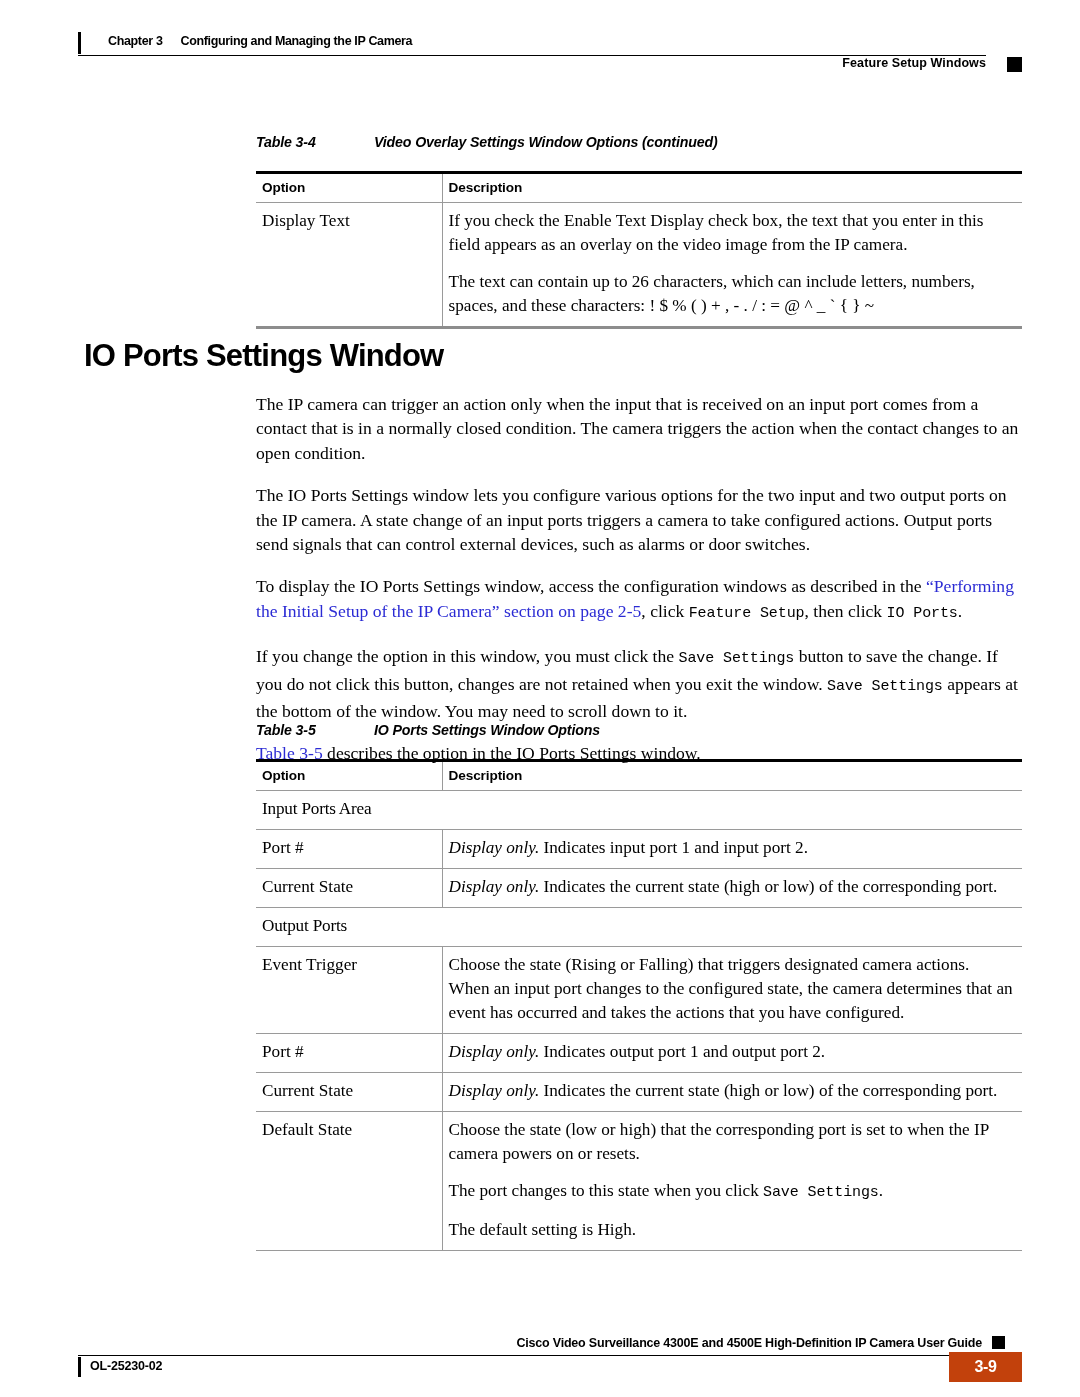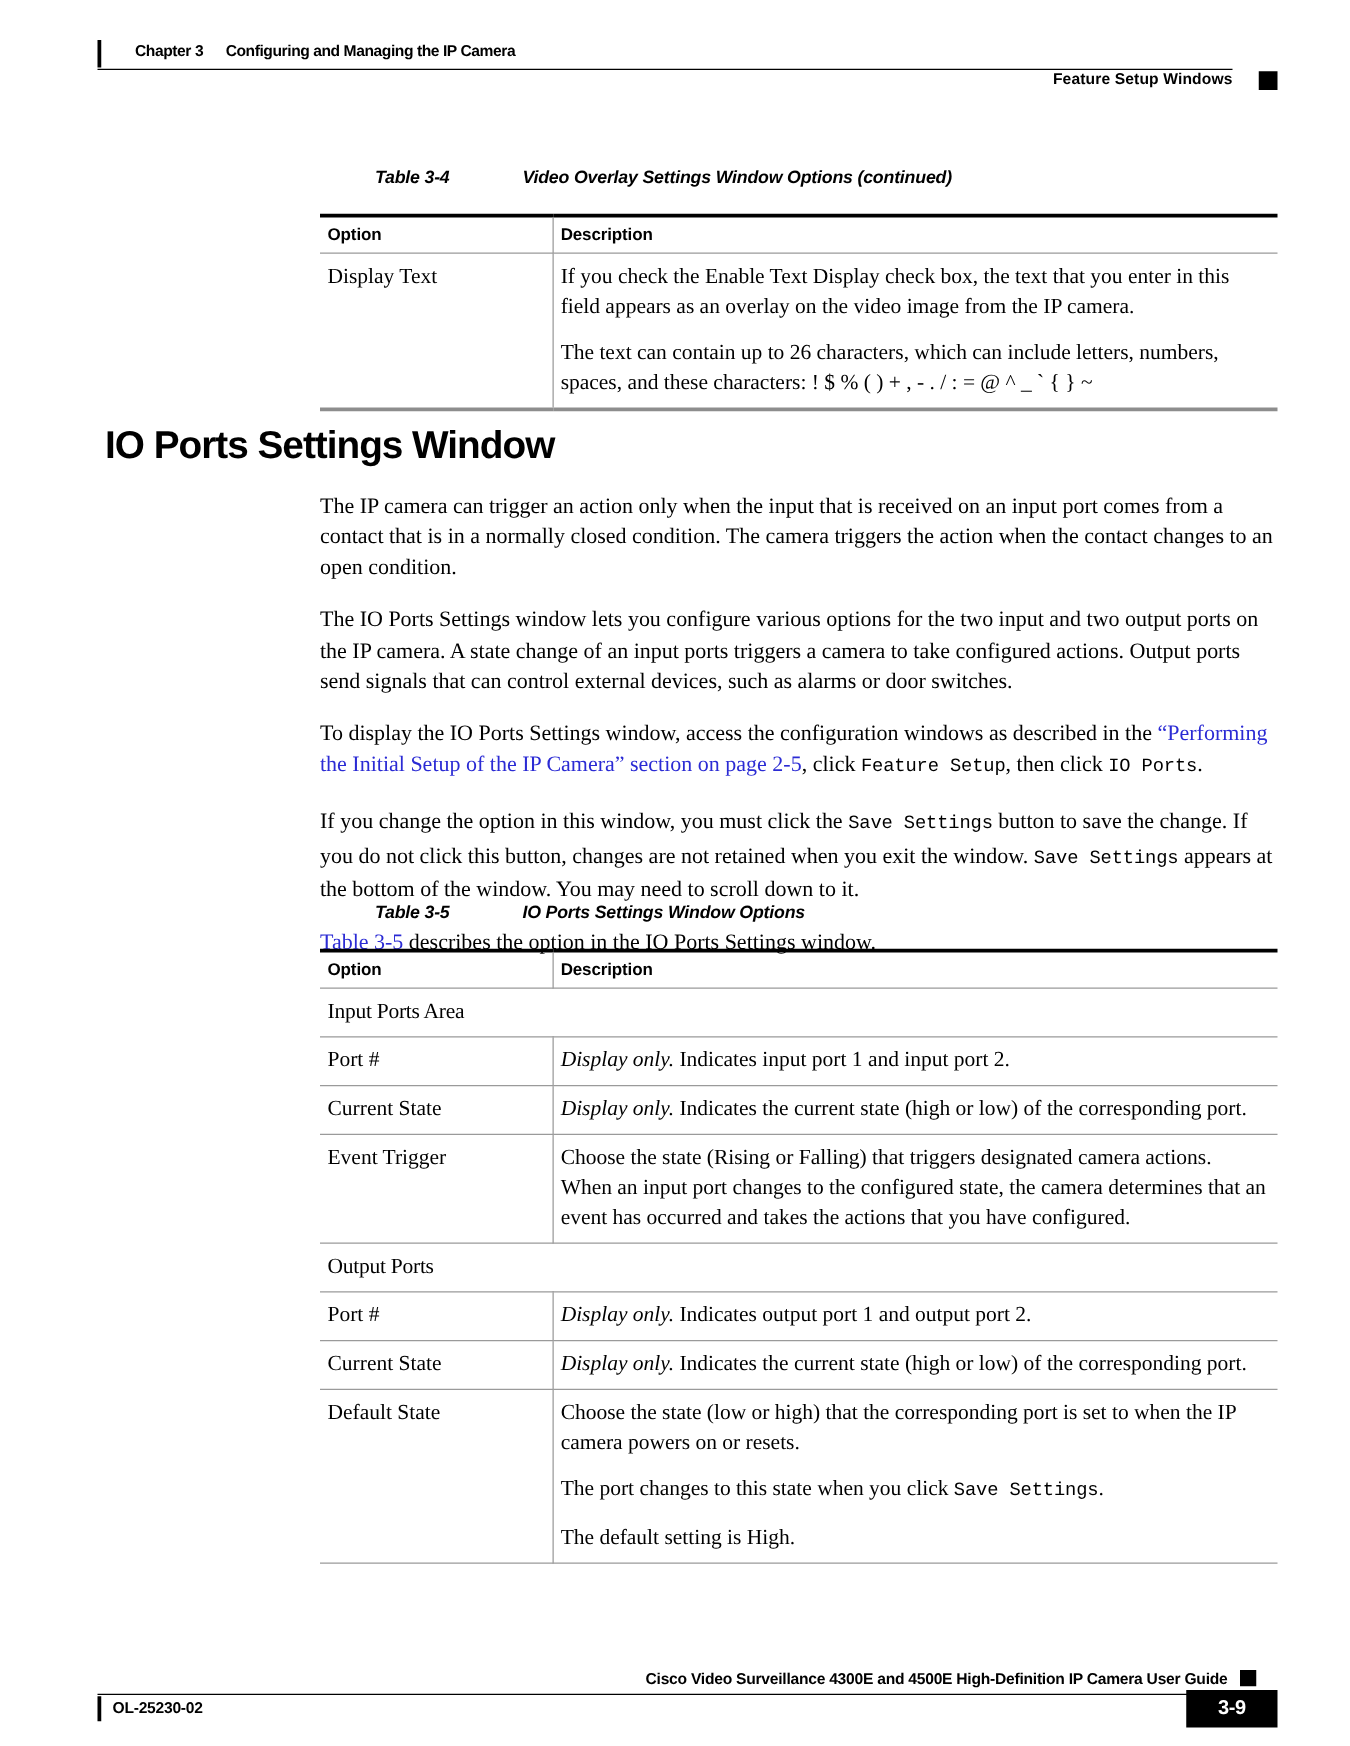--- a/index.html
+++ b/index.html
@@ -101,21 +101,20 @@
   }
 
   
   .tbl-caption {
     font-family: "Liberation Sans", sans-serif;
     font-style: italic;
     font-weight: bold;
     font-size: 14.2px;
     letter-spacing: -0.15px;
     white-space: nowrap;
-    margin-left: 44px;
   }
   .tbl-caption .cap-num { display: inline-block; width: 118px; }
 
   
   table.doc {
     border-collapse: collapse;
     width: 766px;
     table-layout: fixed;
     margin: 0;
   }
@@ -225,21 +224,21 @@
     font-weight: bold;
     letter-spacing: -0.2px;
     white-space: nowrap;
   }
   .rf-pageno {
     position: absolute;
     right: 0px;
     top: 16px;
     width: 73px;
     height: 30px;
-    background: #000000;
+    background: #c2410c;
     color: #fff;
     font-family: "Liberation Sans", sans-serif;
     font-size: 16px;
     font-weight: bold;
     letter-spacing: -0.3px;
     display: flex;
     align-items: center;
     justify-content: center;
   }
 </style>
@@ -326,28 +325,28 @@
         </tr>
 
         <tr>
           <td class="opt">Current State</td>
           <td>
             <p><i>Display only.</i><span> Indicates the current state (high or low) of the corresponding port.</span></p>
           </td>
         </tr>
 
         <tr>
+          <td class="section-head" colspan="2">Output Ports</td>
+        </tr>
+
+        <tr>
           <td class="opt">Event Trigger</td>
           <td>
             <p>Choose the state (Rising or Falling) that triggers designated camera actions. When an input port changes to the configured state, the camera determines that an event has occurred and takes the actions that you have configured.</p>
           </td>
-        </tr>
-
-        <tr>
-          <td class="section-head" colspan="2">Output Ports</td>
         </tr>
 
         <tr>
           <td class="opt">Port #</td>
           <td>
             <p><i>Display only.</i><span> Indicates output port 1 and output port 2.</span></p>
           </td>
         </tr>
 
         <tr>

